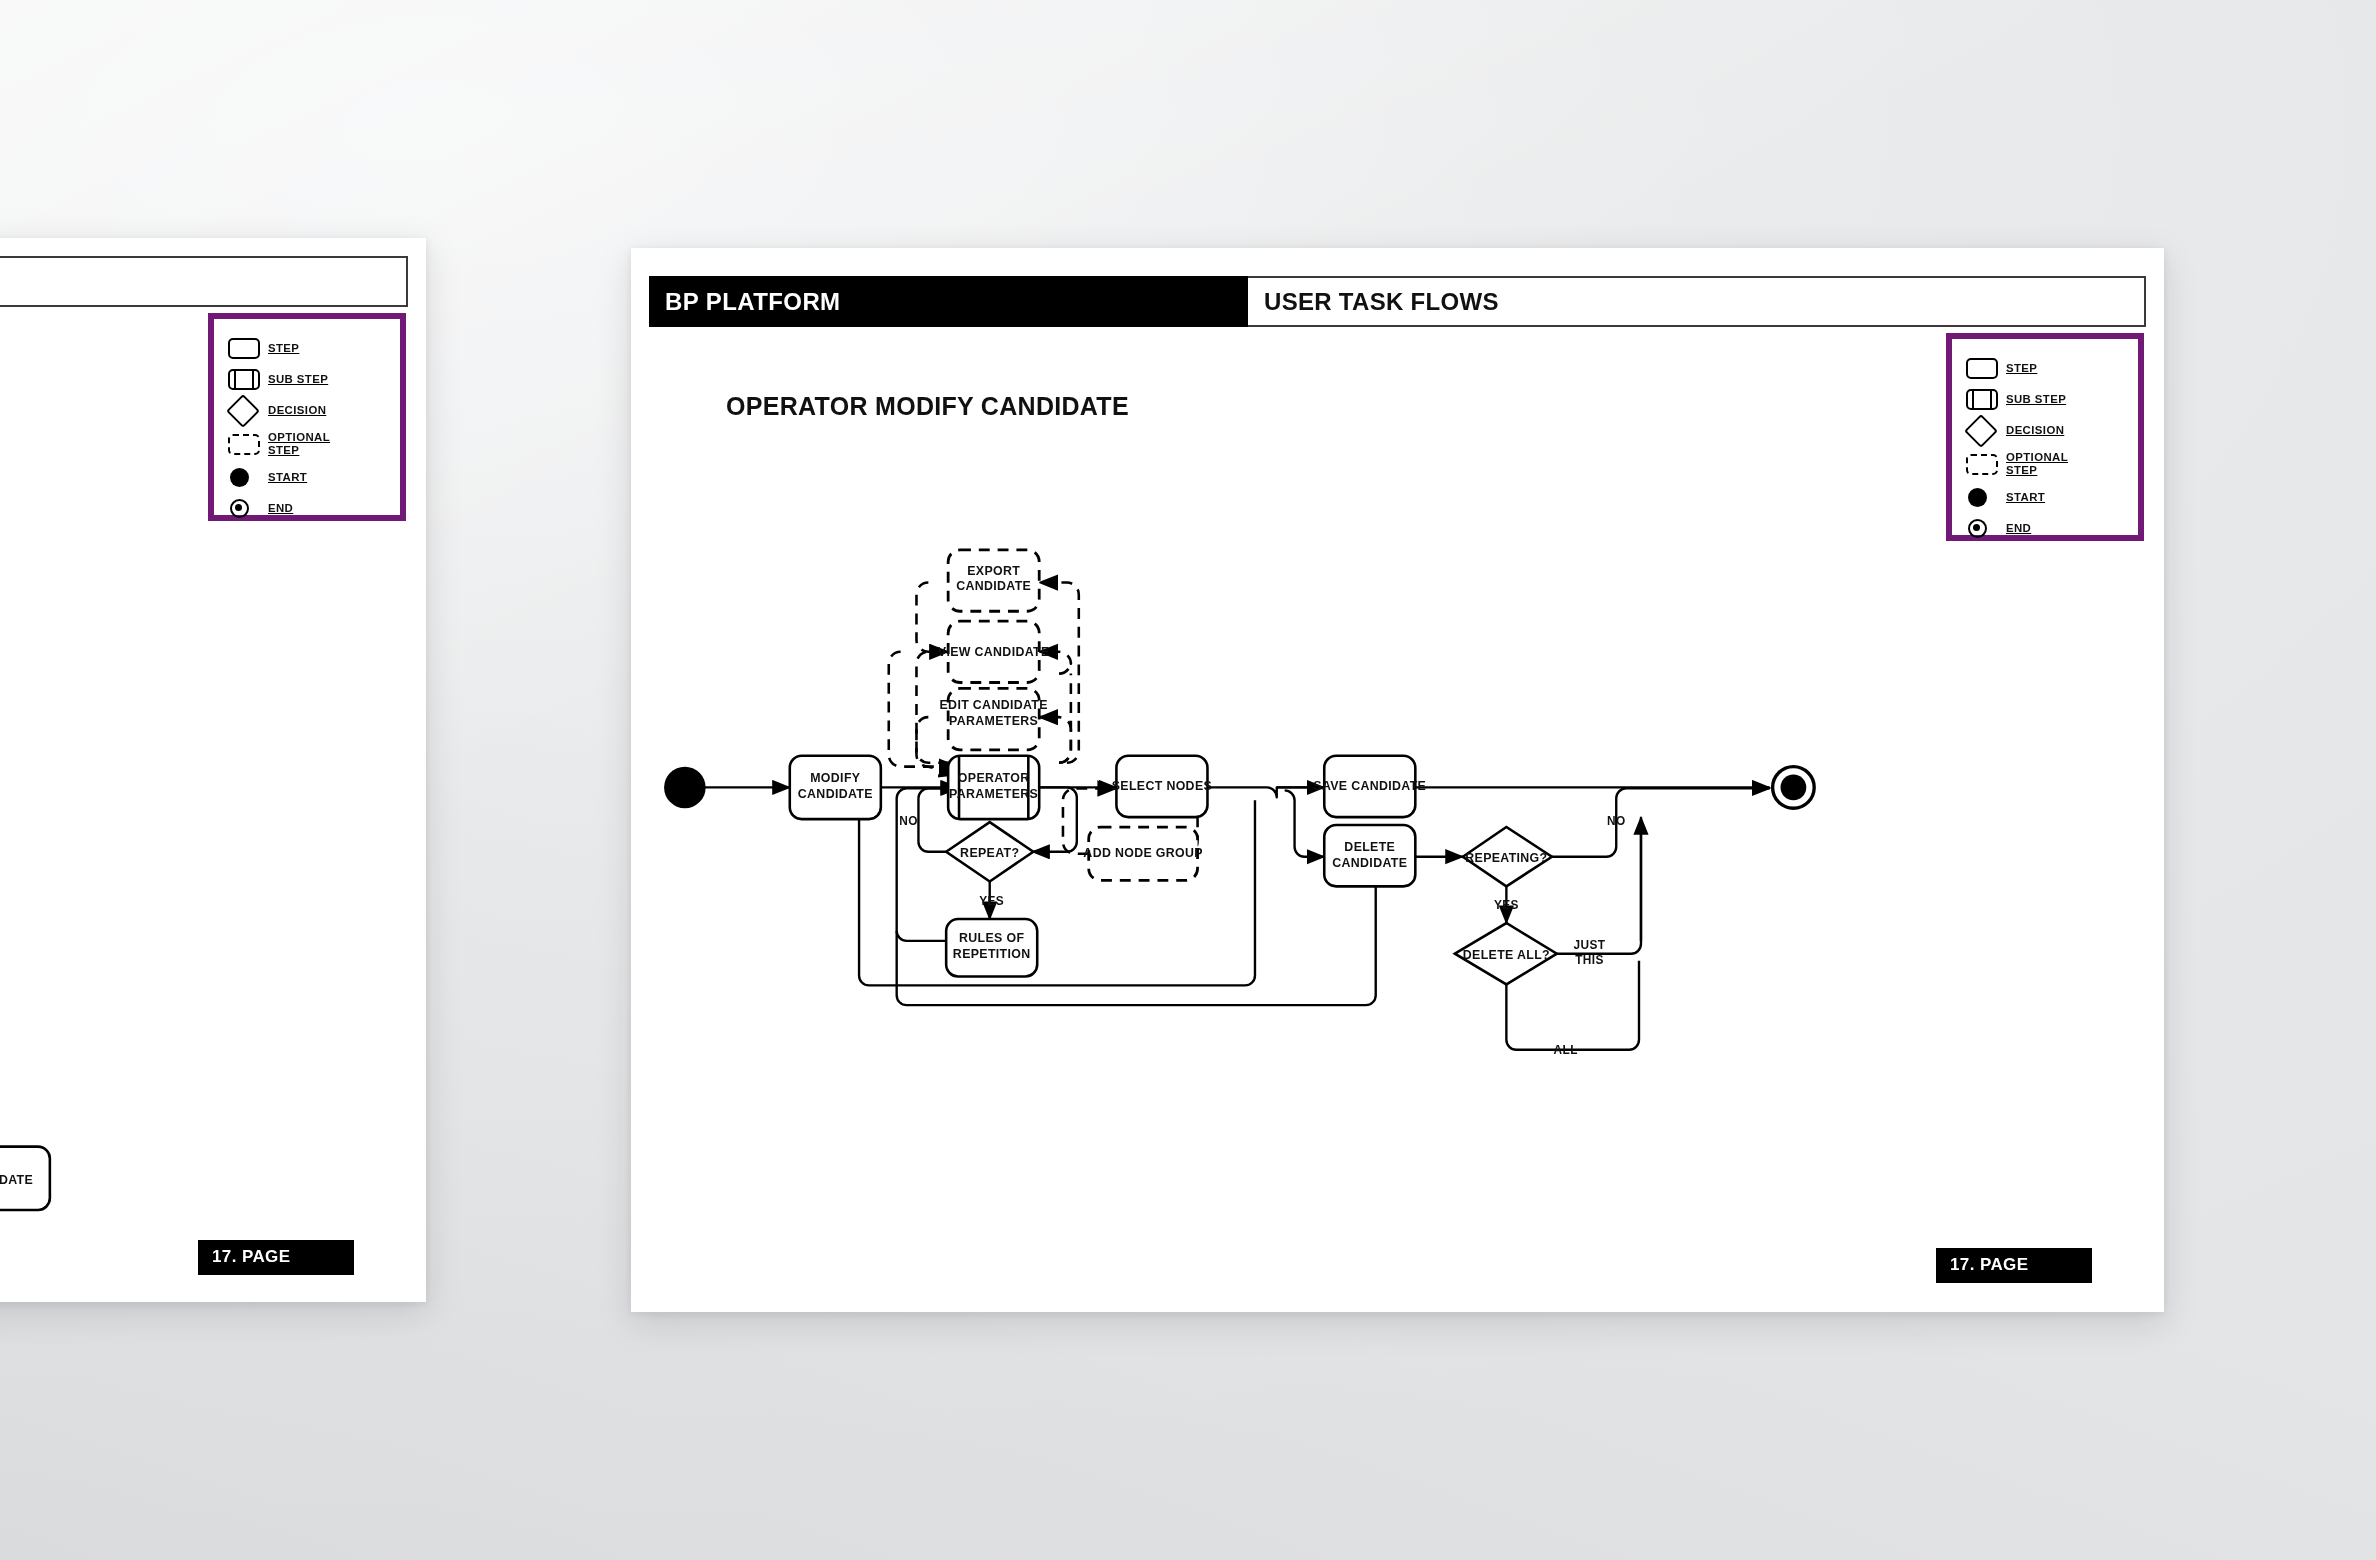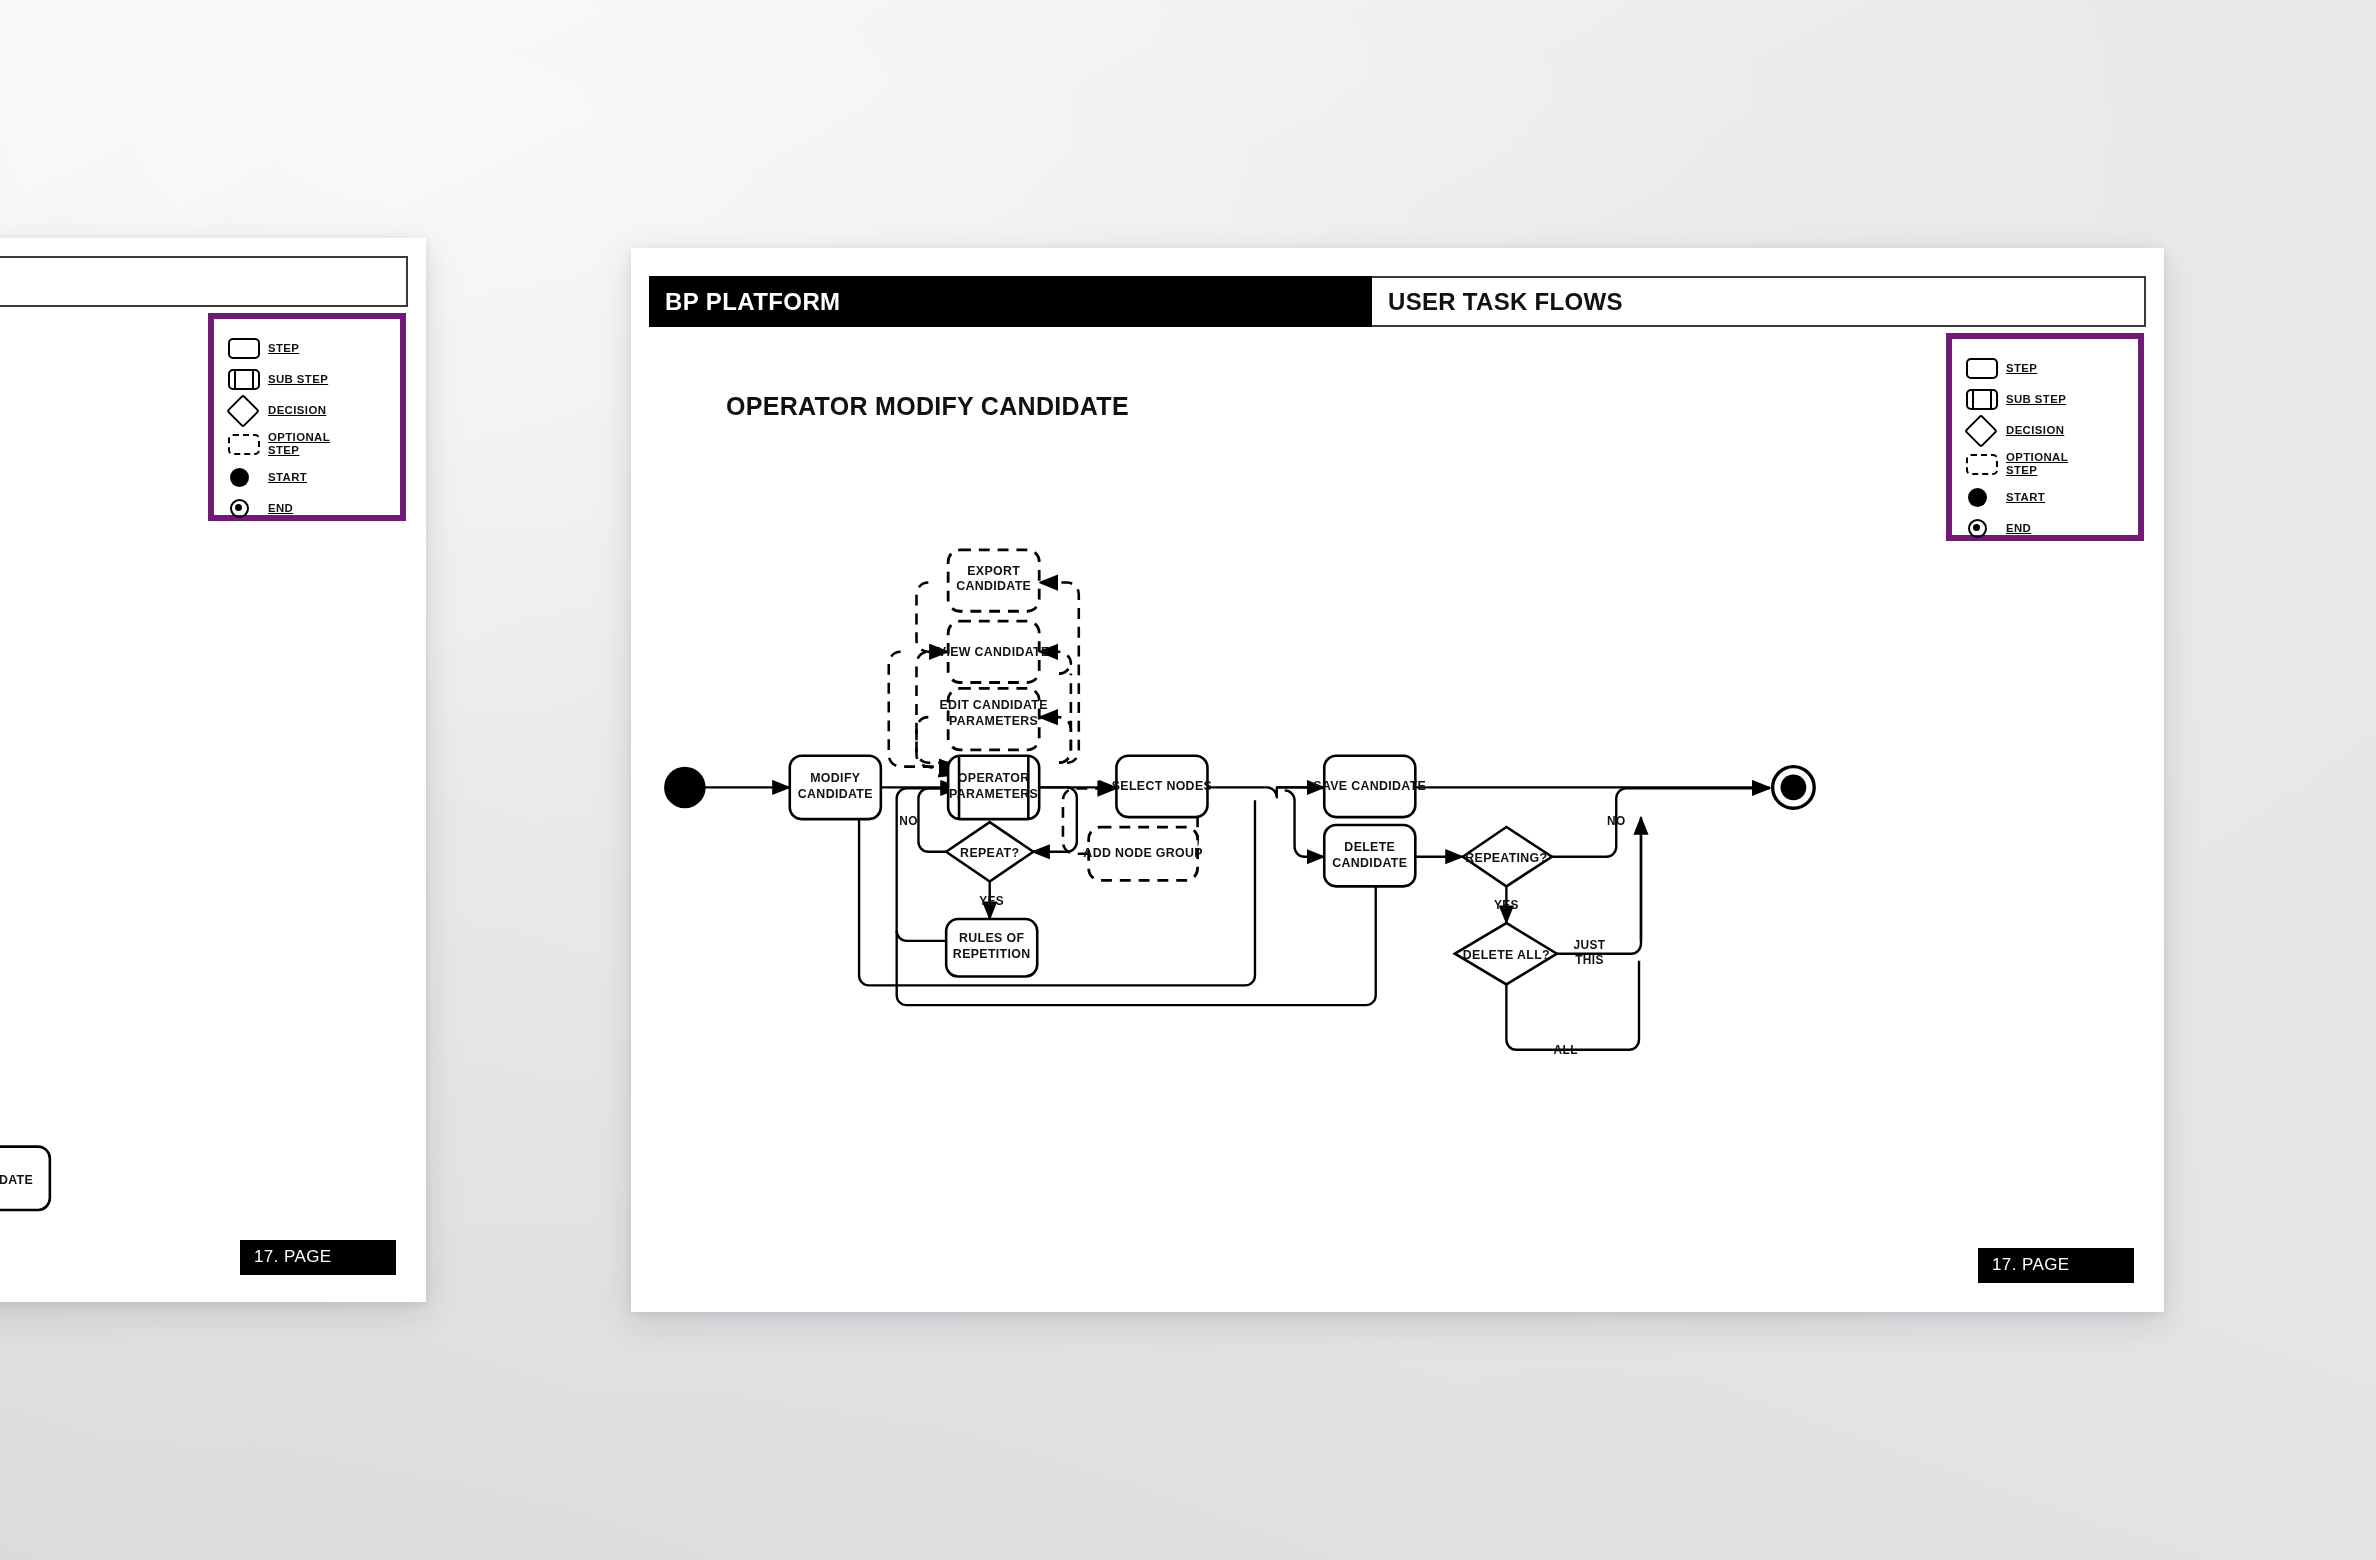--- a/index.html
+++ b/index.html
@@ -27,21 +27,21 @@
     box-shadow:0 10px 34px rgba(20,22,30,.13), 0 2px 8px rgba(20,22,30,.08);
   }
   .card-main{left:631px;top:248px;width:1533px;height:1064px;}
   .card-left{left:-257px;top:238px;width:683px;height:1064px;}
 
   
   .hdr{position:absolute;left:18px;right:18px;top:28px;height:51px;display:flex;}
   .hdr-brand{
     background:#000;color:#fff;display:flex;align-items:center;
     padding:0 16px;font-size:24px;font-weight:bold;letter-spacing:0.4px;
-    width:723px;box-sizing:border-box;
+    width:599px;box-sizing:border-box;
   }
   .hdr-sub{
     flex:1;background:#fff;border:2px solid #3a3a3a;border-left:none;
     display:flex;align-items:center;padding:4px 16px;
     font-size:24px;font-weight:bold;color:#111;letter-spacing:0.3px;box-sizing:border-box;
   }
   .card-left .hdr{left:18px;right:18px;top:18px;}
   .card-left .hdr-brand{width:0;padding:0;}
   .card-left .hdr-sub{border-left:2px solid #3a3a3a;}
 
@@ -68,23 +68,22 @@
   .ico-sub:before{left:4px;} .ico-sub:after{right:4px;}
   .ico-dec{width:20px;height:20px;border:2.4px solid #000;transform:rotate(45deg);border-radius:3px;margin-left:3px;}
   .ico-opt{width:28px;height:17px;border:2.6px dashed #000;border-radius:5px;}
   .ico-start{width:19px;height:19px;border-radius:50%;background:#000;margin-left:2px;}
   .ico-end{width:19px;height:19px;border-radius:50%;border:2.6px solid #000;margin-left:2px;position:relative;box-sizing:border-box;}
   .ico-end:after{content:"";position:absolute;left:3.2px;top:3.2px;width:7px;height:7px;border-radius:50%;background:#000;}
 
   
   .pagebadge{
     position:absolute;background:#000;color:#fff;
-    font-size:17px;font-weight:normal;letter-spacing:0.4px;
+    font-size:17px;font-weight:bold;letter-spacing:0.4px;
     padding:7px 14px 8px 14px;
-    margin-left:42px;
   }
   .card-main .pagebadge{left:1305px;top:1000px;width:156px;box-sizing:border-box;}
   .card-left .pagebadge{left:455px;top:1002px;width:156px;box-sizing:border-box;}
 
   
   .canvas{position:absolute;left:0;top:0;width:100%;height:100%;}
   .canvas svg{display:block;}
   .nd-label{
     font-family:"Liberation Sans","DejaVu Sans",sans-serif;
     font-size:12.5px;font-weight:bold;fill:#111;letter-spacing:.35px;

